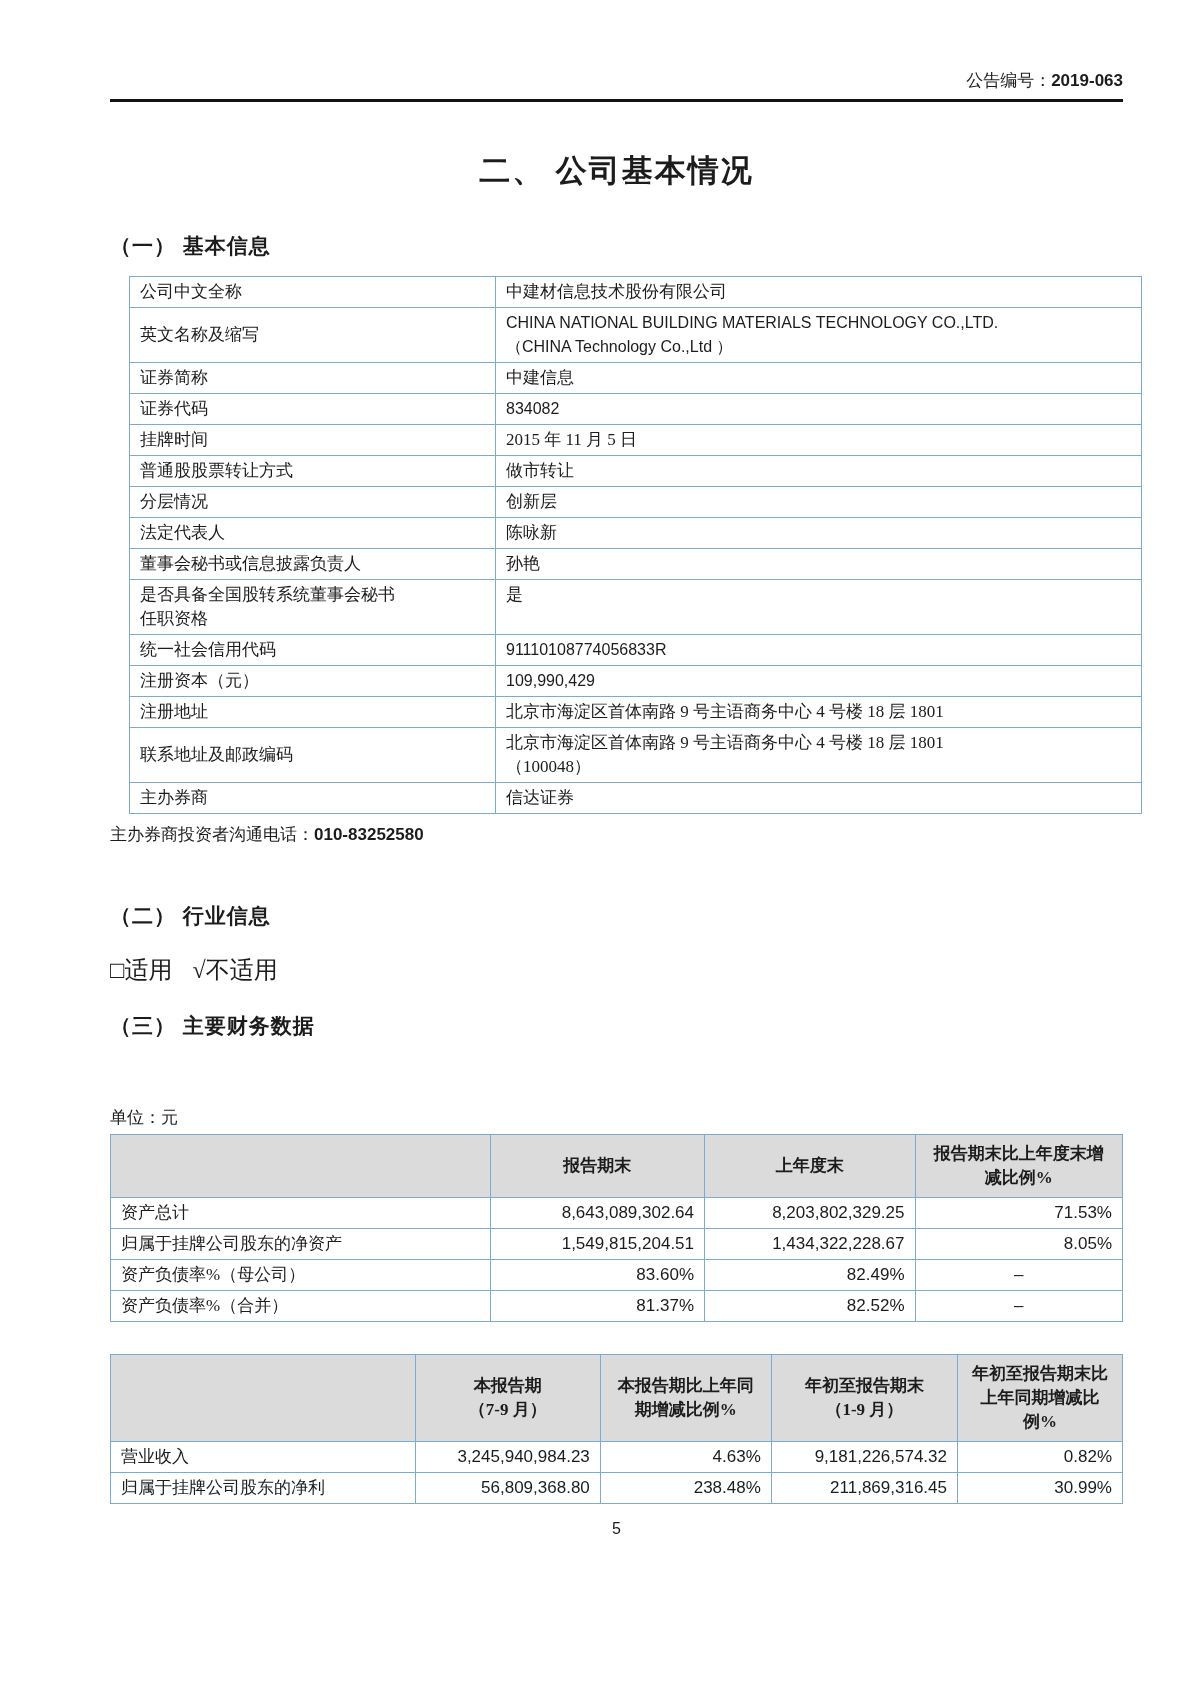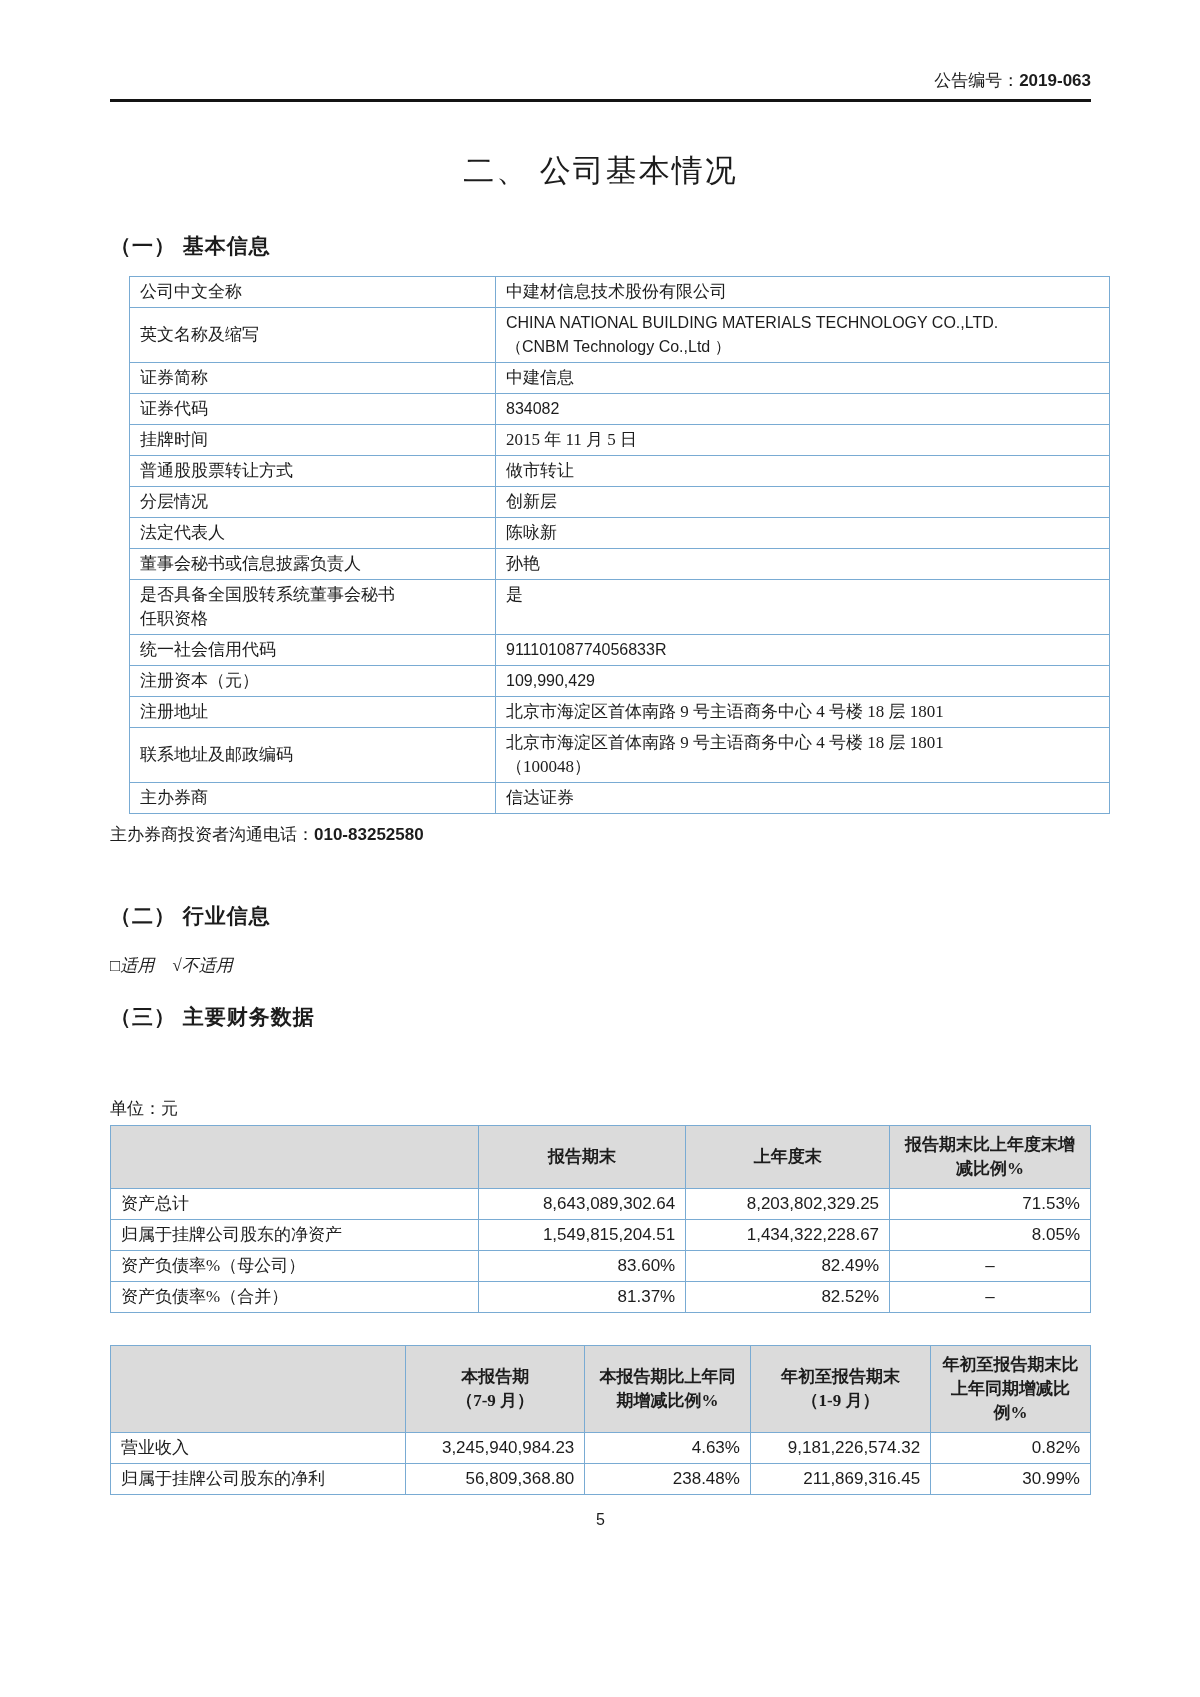--- a/index.html
+++ b/index.html
@@ -1,34 +1,34 @@
 <!DOCTYPE html>
 <html><head>
 <meta charset="utf-8">
 <style>
   html,body{margin:0;padding:0;background:#ffffff;}
   body{
     width:1200px;height:1697px;position:relative;overflow:hidden;
     font-family:"Liberation Serif","DejaVu Serif",serif;
     color:#1c1c1c;
   }
-  .page{box-sizing:border-box;width:1200px;height:1241px;padding:70px 109px 0 110px;}
+  .page{box-sizing:border-box;width:1200px;height:1241px;padding:70px 77px 0 110px;}
 
   
   .announcement{ text-align:right; font-size:17px; line-height:22px; }
   .announcement .num{
     font-family:"Liberation Sans","DejaVu Sans",sans-serif;
     font-weight:bold; font-size:17px;
   }
   .rule{ height:0; border-bottom:3px solid #141414; margin-top:7px; }
 
   .doc-title{
     margin-top:48px; text-align:center;
     font-family:"Liberation Sans","DejaVu Sans",sans-serif;
-    font-size:31px; font-weight:normal; letter-spacing:2px;
+    font-size:31px; font-weight:bold; letter-spacing:2px;
   }
 
   .section-heading{
     font-family:"Liberation Sans","DejaVu Sans",sans-serif;
     font-size:21px; font-weight:bold; letter-spacing:1px;
   }
   .h-basic{ margin-top:40px; }
   .h-industry{ margin-top:56px; }
   .h-financial{ margin-top:26px; }
 
@@ -46,21 +46,21 @@
   .basic-table td.val{ text-align:left; }
   .mono{ font-family:Liberation Sans, sans-serif; font-size:16px; }
 
   .broker-note{ margin-top:9px; font-size:17px; }
   .broker-note .num{
     font-family:"Liberation Sans","DejaVu Sans",sans-serif;
     font-weight:bold;
     text-align:center;
   }
 
-  .applicability{ margin-top:24px; font-size:17px;font-style:italic; }
+  .applicability{ margin-top:24px; font-size:24px; }
   .applicability span{ margin-right:14px; }
 
   .unit-row{ margin-top:66px; font-size:17px; }
 
   
   .fin-table{ margin-top:5px; }
   .fin-table th{
     background:#DBDBDB; font-weight:bold; text-align:center;
     padding:7px 10px;
   }
@@ -97,21 +97,21 @@
   <table class="basic-table">
     <tbody>
       <tr>
         <td class="lbl">公司中文全称</td>
         <td class="val">中建材信息技术股份有限公司</td>
       </tr>
       <tr>
         <td class="lbl">英文名称及缩写</td>
         <td class="val">
           <div class="mono">CHINA NATIONAL BUILDING MATERIALS TECHNOLOGY CO.,LTD.</div>
-          <div class="mono">（CNBM Technology Co.,Ltd ）</div>
+          <div class="mono">（CHINA Technology Co.,Ltd ）</div>
         </td>
       </tr>
       <tr>
         <td class="lbl">证券简称</td>
         <td class="val">中建信息</td>
       </tr>
       <tr>
         <td class="lbl">证券代码</td>
         <td class="val mono">834082</td>
       </tr>

